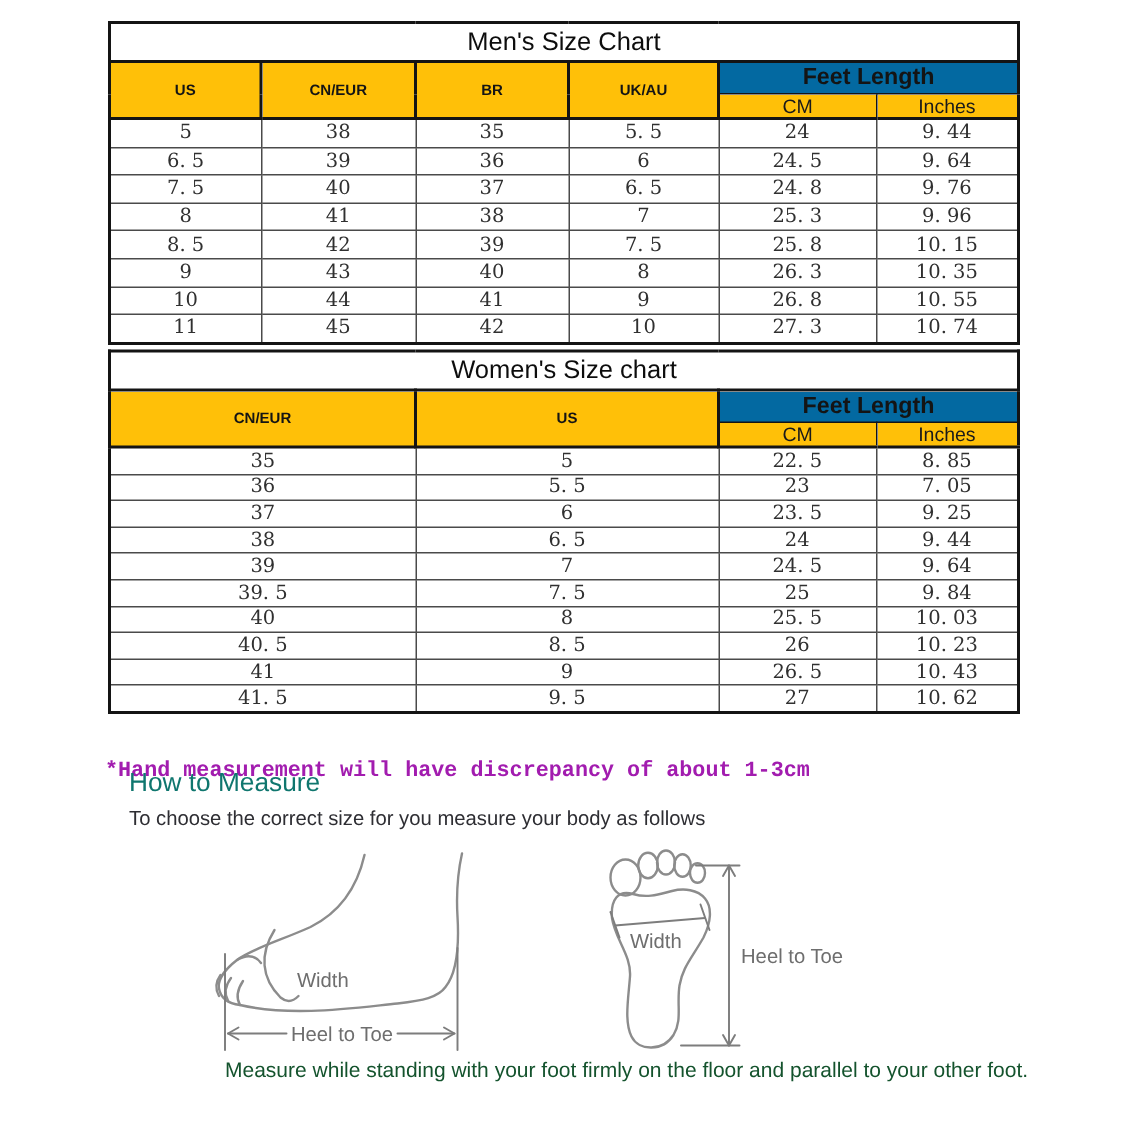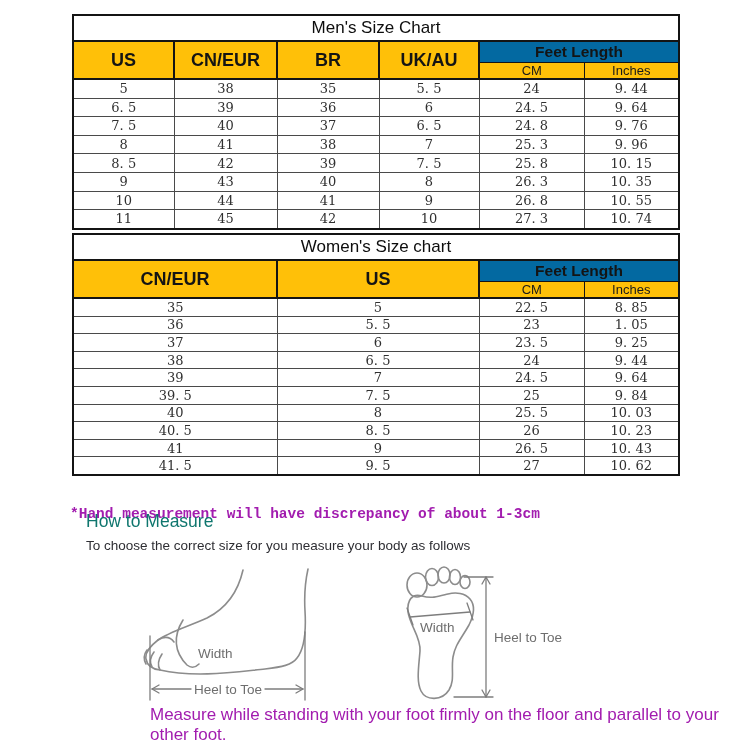--- a/index.html
+++ b/index.html
@@ -11,21 +11,21 @@
     position:absolute;border-collapse:collapse;table-layout:fixed;background:#fff;
     border:2px solid #141414;
   }
   .size-table th,.size-table td{padding:0;text-align:center;vertical-align:middle;overflow:hidden;}
   .size-table .title-cell{
     border:2px solid #141414;background:#fff;
     font-weight:normal;font-size:17px;color:#0d0d0d;height:24px;
   }
   .size-table th.col-head{
     background:#FFC008;border:2px solid #141414;
-    font-weight:bold;font-size:18px;color:#141414;
+    font-weight:bold;font-size:10px;color:#141414;
   }
   .size-table th.feet-head{
     background:#0369a1;border:2px solid #141414;border-bottom:1px solid #141414;
     font-weight:bold;font-size:15.5px;color:#141414;height:20px;
   }
   .size-table th.sub-head{
     background:#FFC008;border:1px solid #141414;border-top:1px solid #141414;
     border-bottom:2px solid #141414;font-weight:normal;font-size:13px;color:#1a1a1a;height:14px;
   }
   .size-table td{
@@ -48,21 +48,21 @@
     position:absolute;left:86px;top:538px;
     font-size:13.5px;color:#2e2e33;
   }
   .diagram{position:absolute;}
   .diagram path,.diagram line,.diagram ellipse{fill:none;stroke:#8c8c8c;stroke-width:1.6;stroke-linecap:round;stroke-linejoin:round;}
   .diagram .guide{stroke:#7d7d7d;stroke-width:1.3;}
   .diagram .arrowhead{fill:none;stroke:#7d7d7d;stroke-width:1.3;}
   .diagram text{fill:#6e6e6e;font-family:"Liberation Sans",sans-serif;font-size:13.5px;stroke:none;}
   .caption{
     position:absolute;left:150px;top:705px;
-    font-size:17px;color:#a21caf;
+    font-size:14px;color:#14532d;
   }
 </style>
 </head>
 <body>
 
 <table id="mens-table" class="size-table" style="left:72px;top:14px;width:606px;">
   <colgroup>
     <col style="width:101px">
       <col style="width:103px">
       <col style="width:102px">
@@ -179,21 +179,21 @@
       <tr>
         <td>35</td>
         <td>5</td>
         <td>22. 5</td>
         <td>8. 85</td>
       </tr>
       <tr>
         <td>36</td>
         <td>5. 5</td>
         <td>23</td>
-        <td>1. 05</td>
+        <td>7. 05</td>
       </tr>
       <tr>
         <td>37</td>
         <td>6</td>
         <td>23. 5</td>
         <td>9. 25</td>
       </tr>
       <tr>
         <td>38</td>
         <td>6. 5</td>

